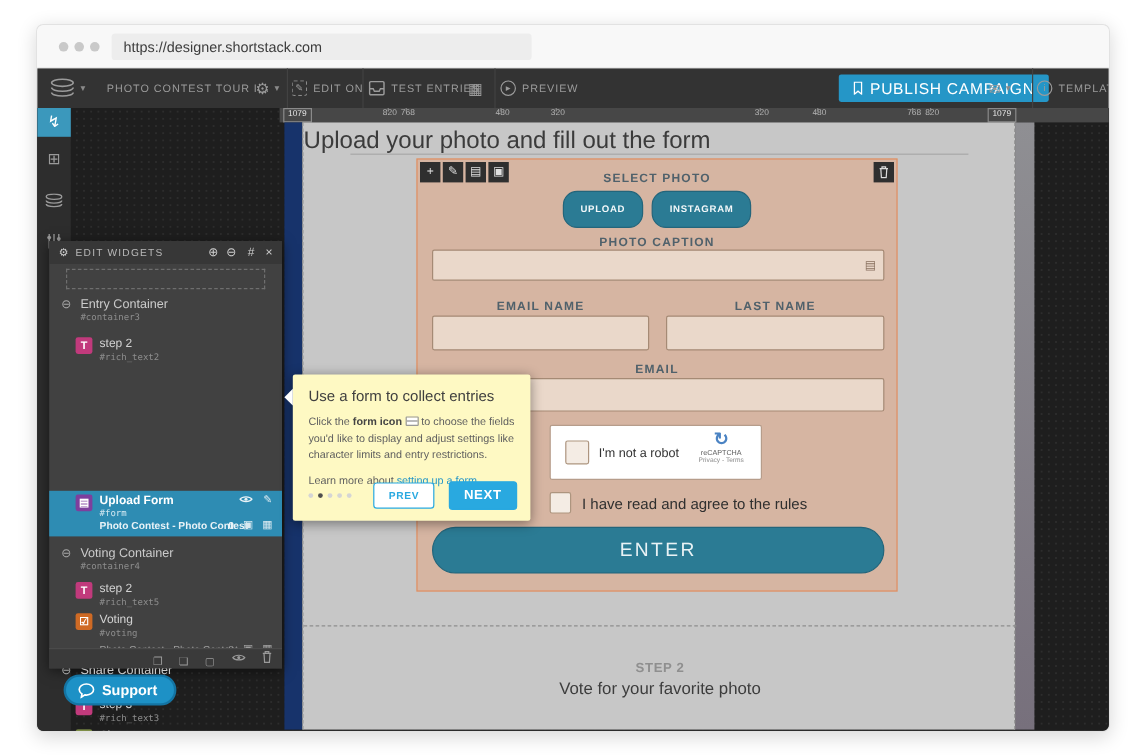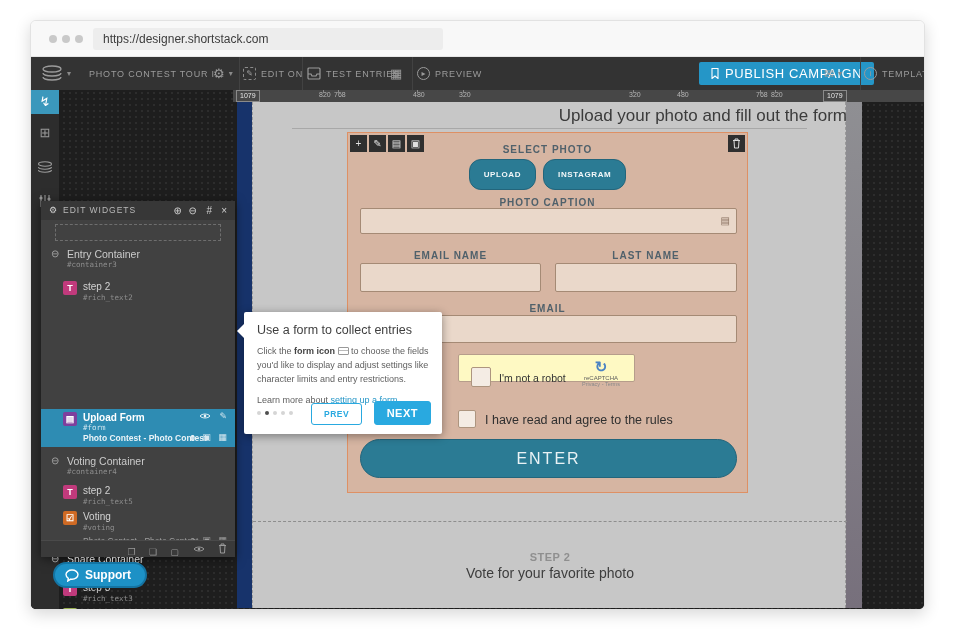--- a/index.html
+++ b/index.html
@@ -36,34 +36,34 @@
   
   .ruler { position:absolute; left:202px; top:0; width:693px; height:12px; background:#474747; }
   .tick { position:absolute; top:1px; font-size:7px; color:#b5b5b5; }
   .rtab { position:absolute; top:0; height:12px; padding:0 3px; border:1px solid #8a8a8a; font-size:7px; color:#e8e8e8; line-height:10px; background:#474747; }
   .tickmark { position:absolute; top:0; width:1px; height:3px; background:#8a8a8a; }
 
   
   .navy { position:absolute; left:206px; top:12px; width:15px; height:506px; background:#17336b; }
   .canvas { position:absolute; left:221px; top:12px; width:594px; height:506px; background:#c7c7c7; border-left:1px dashed #9a9a9a; border-right:1px dashed #9a9a9a; }
   .rstrip { position:absolute; left:815px; top:12px; width:16px; height:506px; background:linear-gradient(#8f8f93, #77707c); }
-  .cheading { position:absolute; left:0; top:4px; width:594px; text-align:right; font-size:17px; color:#3b3b3b; }
+  .cheading { position:absolute; left:0; top:4px; width:594px; text-align:left; font-size:20px; color:#3b3b3b; }
   .hline { position:absolute; left:39px; top:26px; width:515px; height:1px; background:#a8a8a8; }
   .dashline { position:absolute; left:0px; top:419px; width:594px; border-top:1px dashed #8e8e8e; }
   .step2t { position:absolute; left:0; top:449px; width:594px; text-align:center; font-size:11px; font-weight:bold; letter-spacing:.5px; color:#8f8f8f; }
   .step2s { position:absolute; left:0; top:463px; width:594px; text-align:center; font-size:14px; color:#3d3d3d; }
 
   
   .form { position:absolute; left:94px; top:30px; width:401px; height:361px; background:#d6b5a2; border:1px solid #de9064; }
   .mini { position:absolute; top:2px; width:17px; height:17px; background:#2f2f2f; color:#e0e0e0; font-size:10px; line-height:17px; text-align:center; }
   .flbl { position:absolute; text-align:center; font-size:10px; font-weight:bold; letter-spacing:1px; color:#50616b; }
   .finp { position:absolute; background:#ead8ca; border:1px solid #a58a75; border-radius:2px; }
   .pillbtn { height:31px; border-radius:12px; background:#2b7b94; border:1px solid #23657b; color:#f2f7f9; font-size:8px; font-weight:bold; letter-spacing:.6px; padding:0 14px; font-family:inherit; cursor:pointer; }
   .pillrow { position:absolute; left:0; top:26px; width:399px; display:flex; justify-content:center; gap:7px; }
-  .recaptcha { position:absolute; left:110px; top:221px; width:177px; height:28px; background:#fef9c3; border:1px solid #b69d8b; border-radius:2px; }
+  .recaptcha { position:absolute; left:110px; top:221px; width:177px; height:46px; background:#ffffff; border:1px solid #b69d8b; border-radius:2px; }
   .cb { position:absolute; background:#f4ece4; border:1px solid #ad957f; border-radius:2px; }
   .rc-logo { position:absolute; right:10px; top:4px; width:46px; text-align:center; }
   .rc-swirl { font-size:15px; font-weight:bold; color:#4b83c3; line-height:16px; }
   .rc-brand { font-size:6px; color:#5c5c5c; }
   .rc-links { font-size:5.5px; color:#8a8a8a; }
   .rules { position:absolute; left:137px; top:280px; font-size:12.5px; color:#2f2f2f; }
   .enter { position:absolute; left:12px; top:306px; width:377px; height:39px; border-radius:20px; background:#2b7b94; border:1px solid #23657b; color:#e9f2f5; font-size:16px; letter-spacing:2px; font-family:inherit; cursor:pointer; }
 
   
   .panel { position:absolute; left:10px; top:111px; width:194px; height:356px; background:#414141; box-shadow:0 2px 10px rgba(0,0,0,.5); }
@@ -79,21 +79,21 @@
   .rlbl { position:absolute; left:42px; top:0; color:#d2d2d2; font-size:10px; }
   .selblock { position:absolute; left:0; top:208px; width:194px; height:38px; background:#2e8cb3; }
   .selblock .rlbl { color:#fff; font-weight:bold; }
   .subrow { position:absolute; left:42px; color:#eaf3f7; font-size:8.5px; font-weight:bold; }
   .subdark { color:#9f9f9f; font-weight:normal; }
   .miniic { color:#d7e8f0; font-size:9px; }
   .ptoolbar { position:absolute; left:0; bottom:0; width:194px; height:17px; background:#3a3a3a; border-top:1px solid #4a4a4a; text-align:right; padding-right:8px; }
   .ptoolbar span { color:#9a9a9a; font-size:9px; margin-left:9px; }
 
   
-  .tooltip { position:absolute; left:213px; top:222px; width:198px; height:122px; background:#ffffff; border-radius:2px; box-shadow:0 2px 10px rgba(0,0,0,.4); padding:11px 13px; }
+  .tooltip { position:absolute; left:213px; top:222px; width:198px; height:122px; background:#fef9c3; border-radius:2px; box-shadow:0 2px 10px rgba(0,0,0,.4); padding:11px 13px; }
   .tooltip:before { content:""; position:absolute; left:-7px; top:12px; border-top:7px solid transparent; border-bottom:7px solid transparent; border-right:7px solid #fff; }
   .ttitle { font-size:12.5px; color:#3f3f3f; }
   .tbody { margin-top:8px; font-size:9px; color:#5f5f5f; line-height:1.55; }
   .tbody b { color:#444; }
   .chip { display:inline-block; width:11px; height:8px; border:1px solid #999; border-radius:1px; vertical-align:-1px; background:linear-gradient(#fff 40%, #bbb 40%, #bbb 55%, #fff 55%); }
   .tlearn { margin-top:8px; font-size:9px; color:#5f5f5f; }
   .tlink { color:#2596c7; }
   .tfoot { position:absolute; left:13px; right:11px; bottom:9px; display:flex; align-items:center; justify-content:space-between; }
   .dots { display:flex; gap:4px; }
   .pdot { width:4px; height:4px; border-radius:50%; background:#d5d5d5; }

